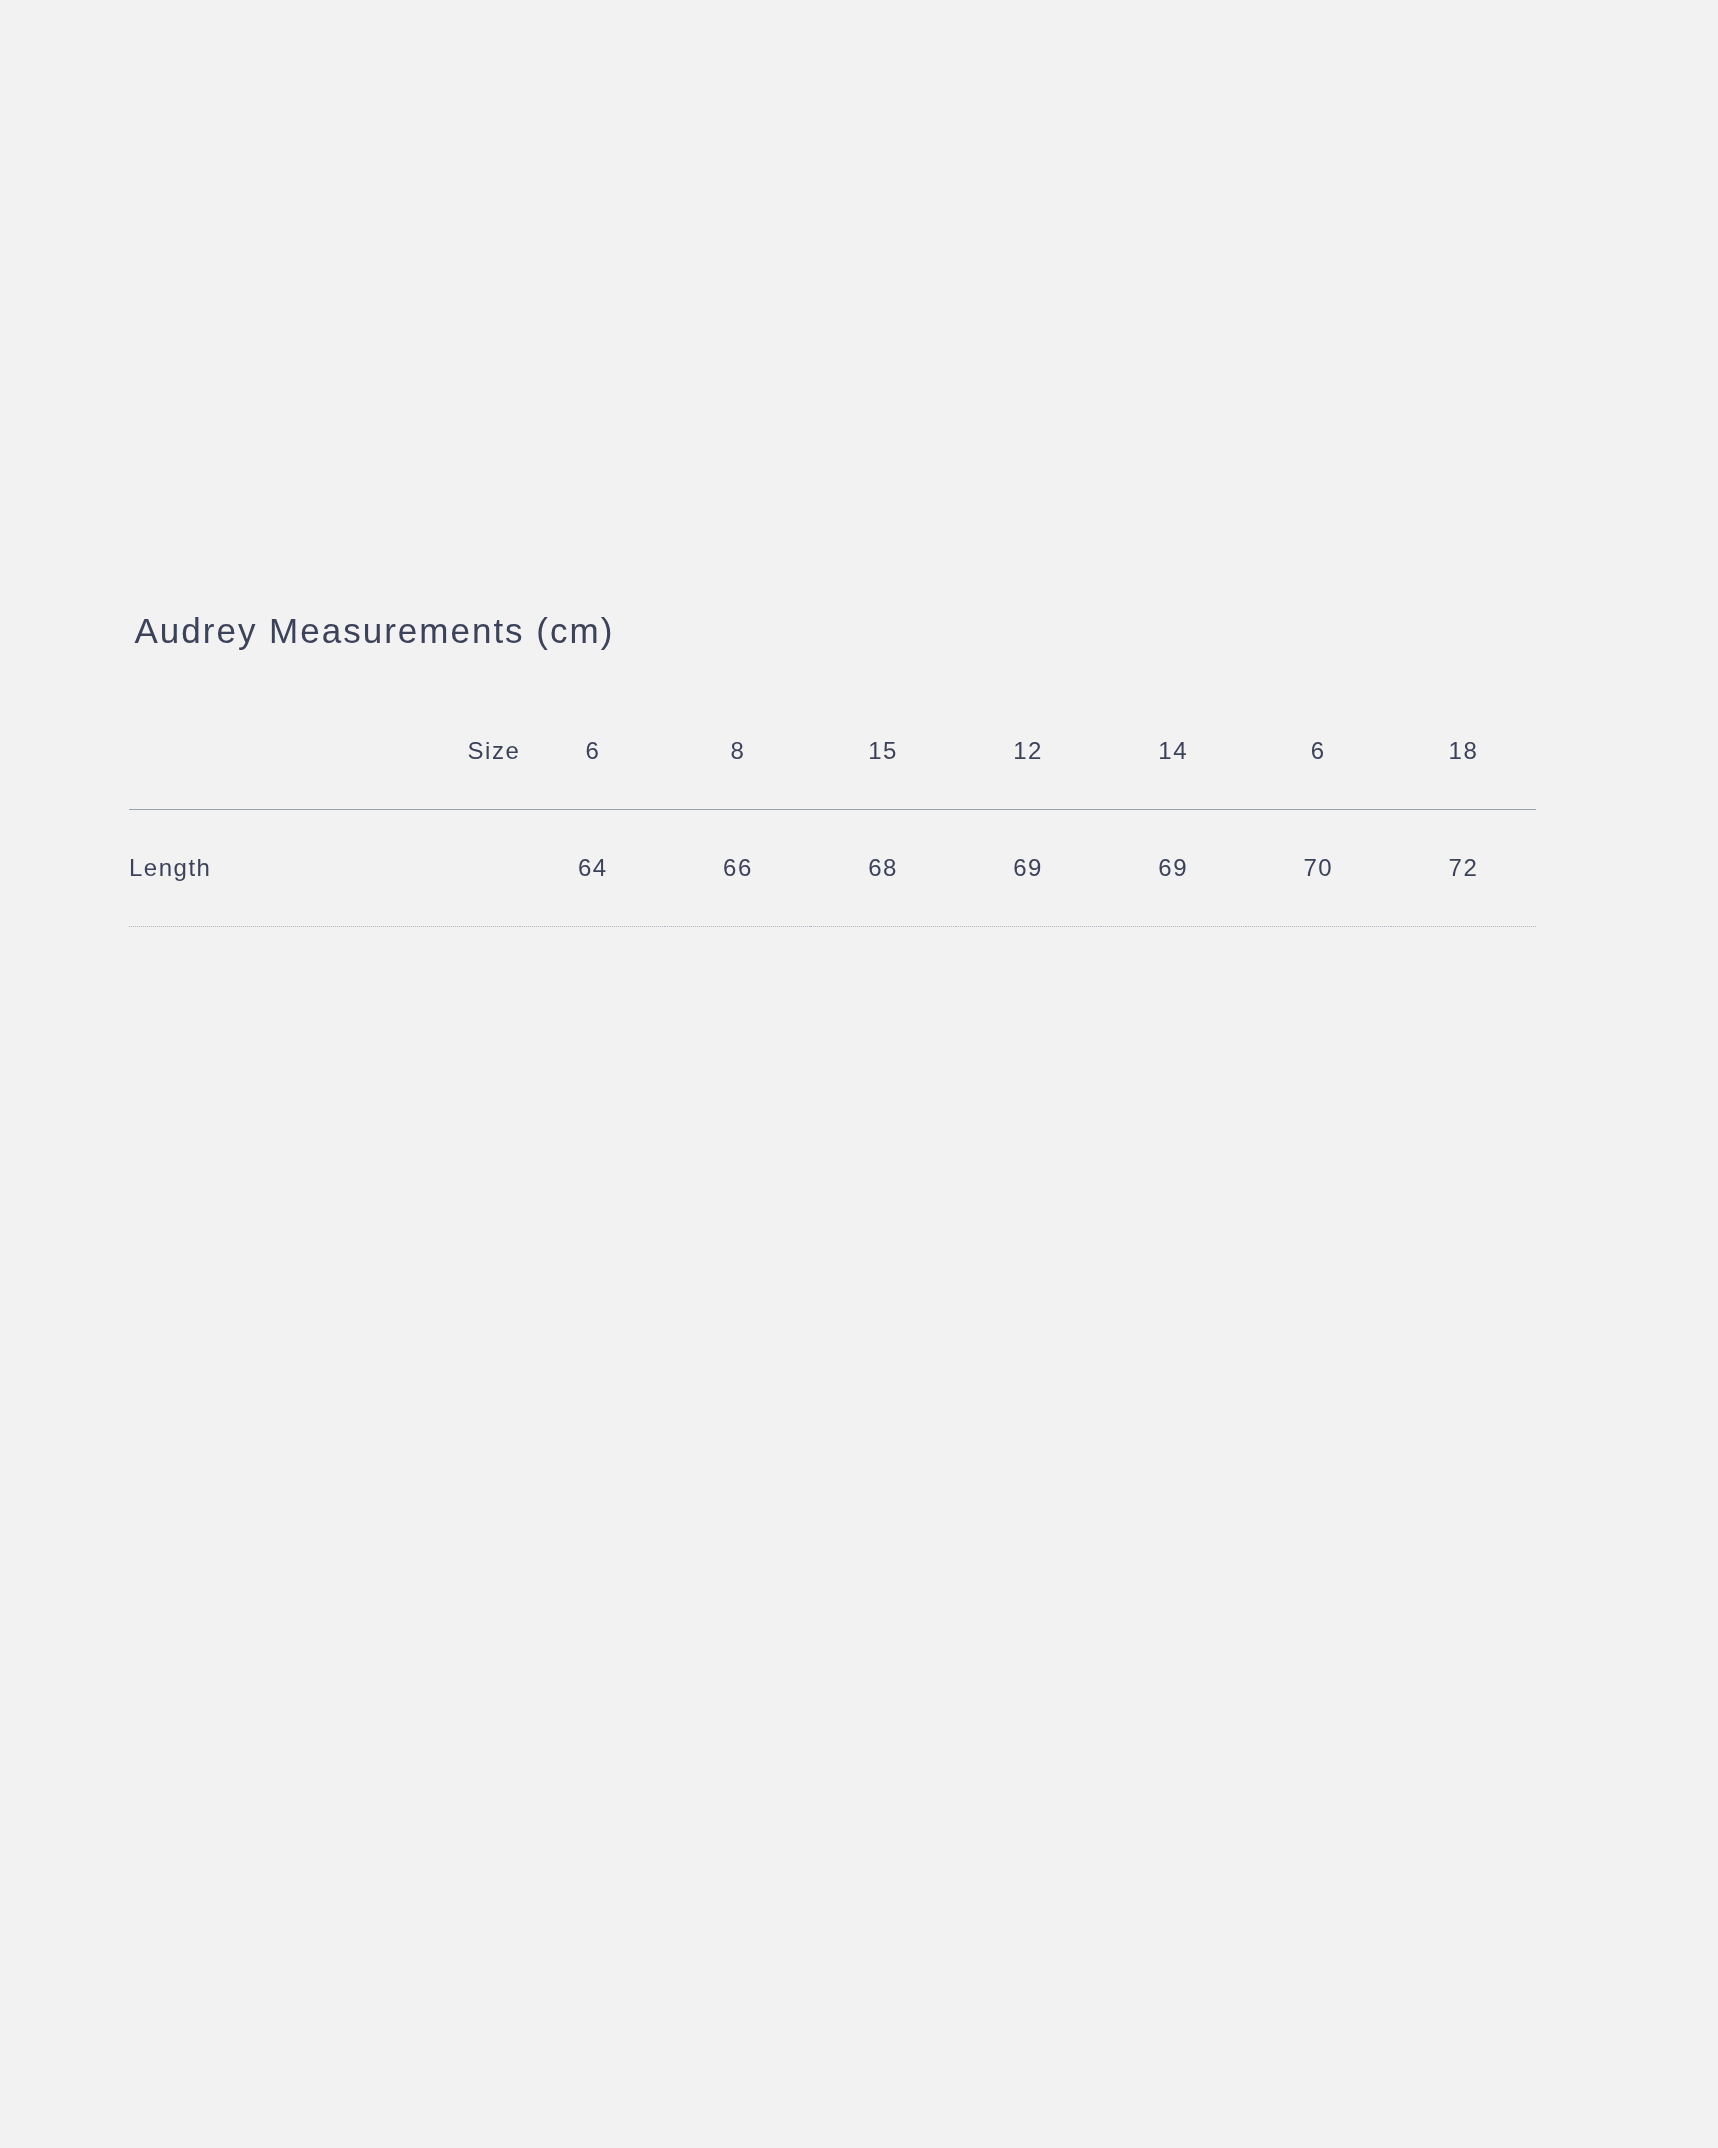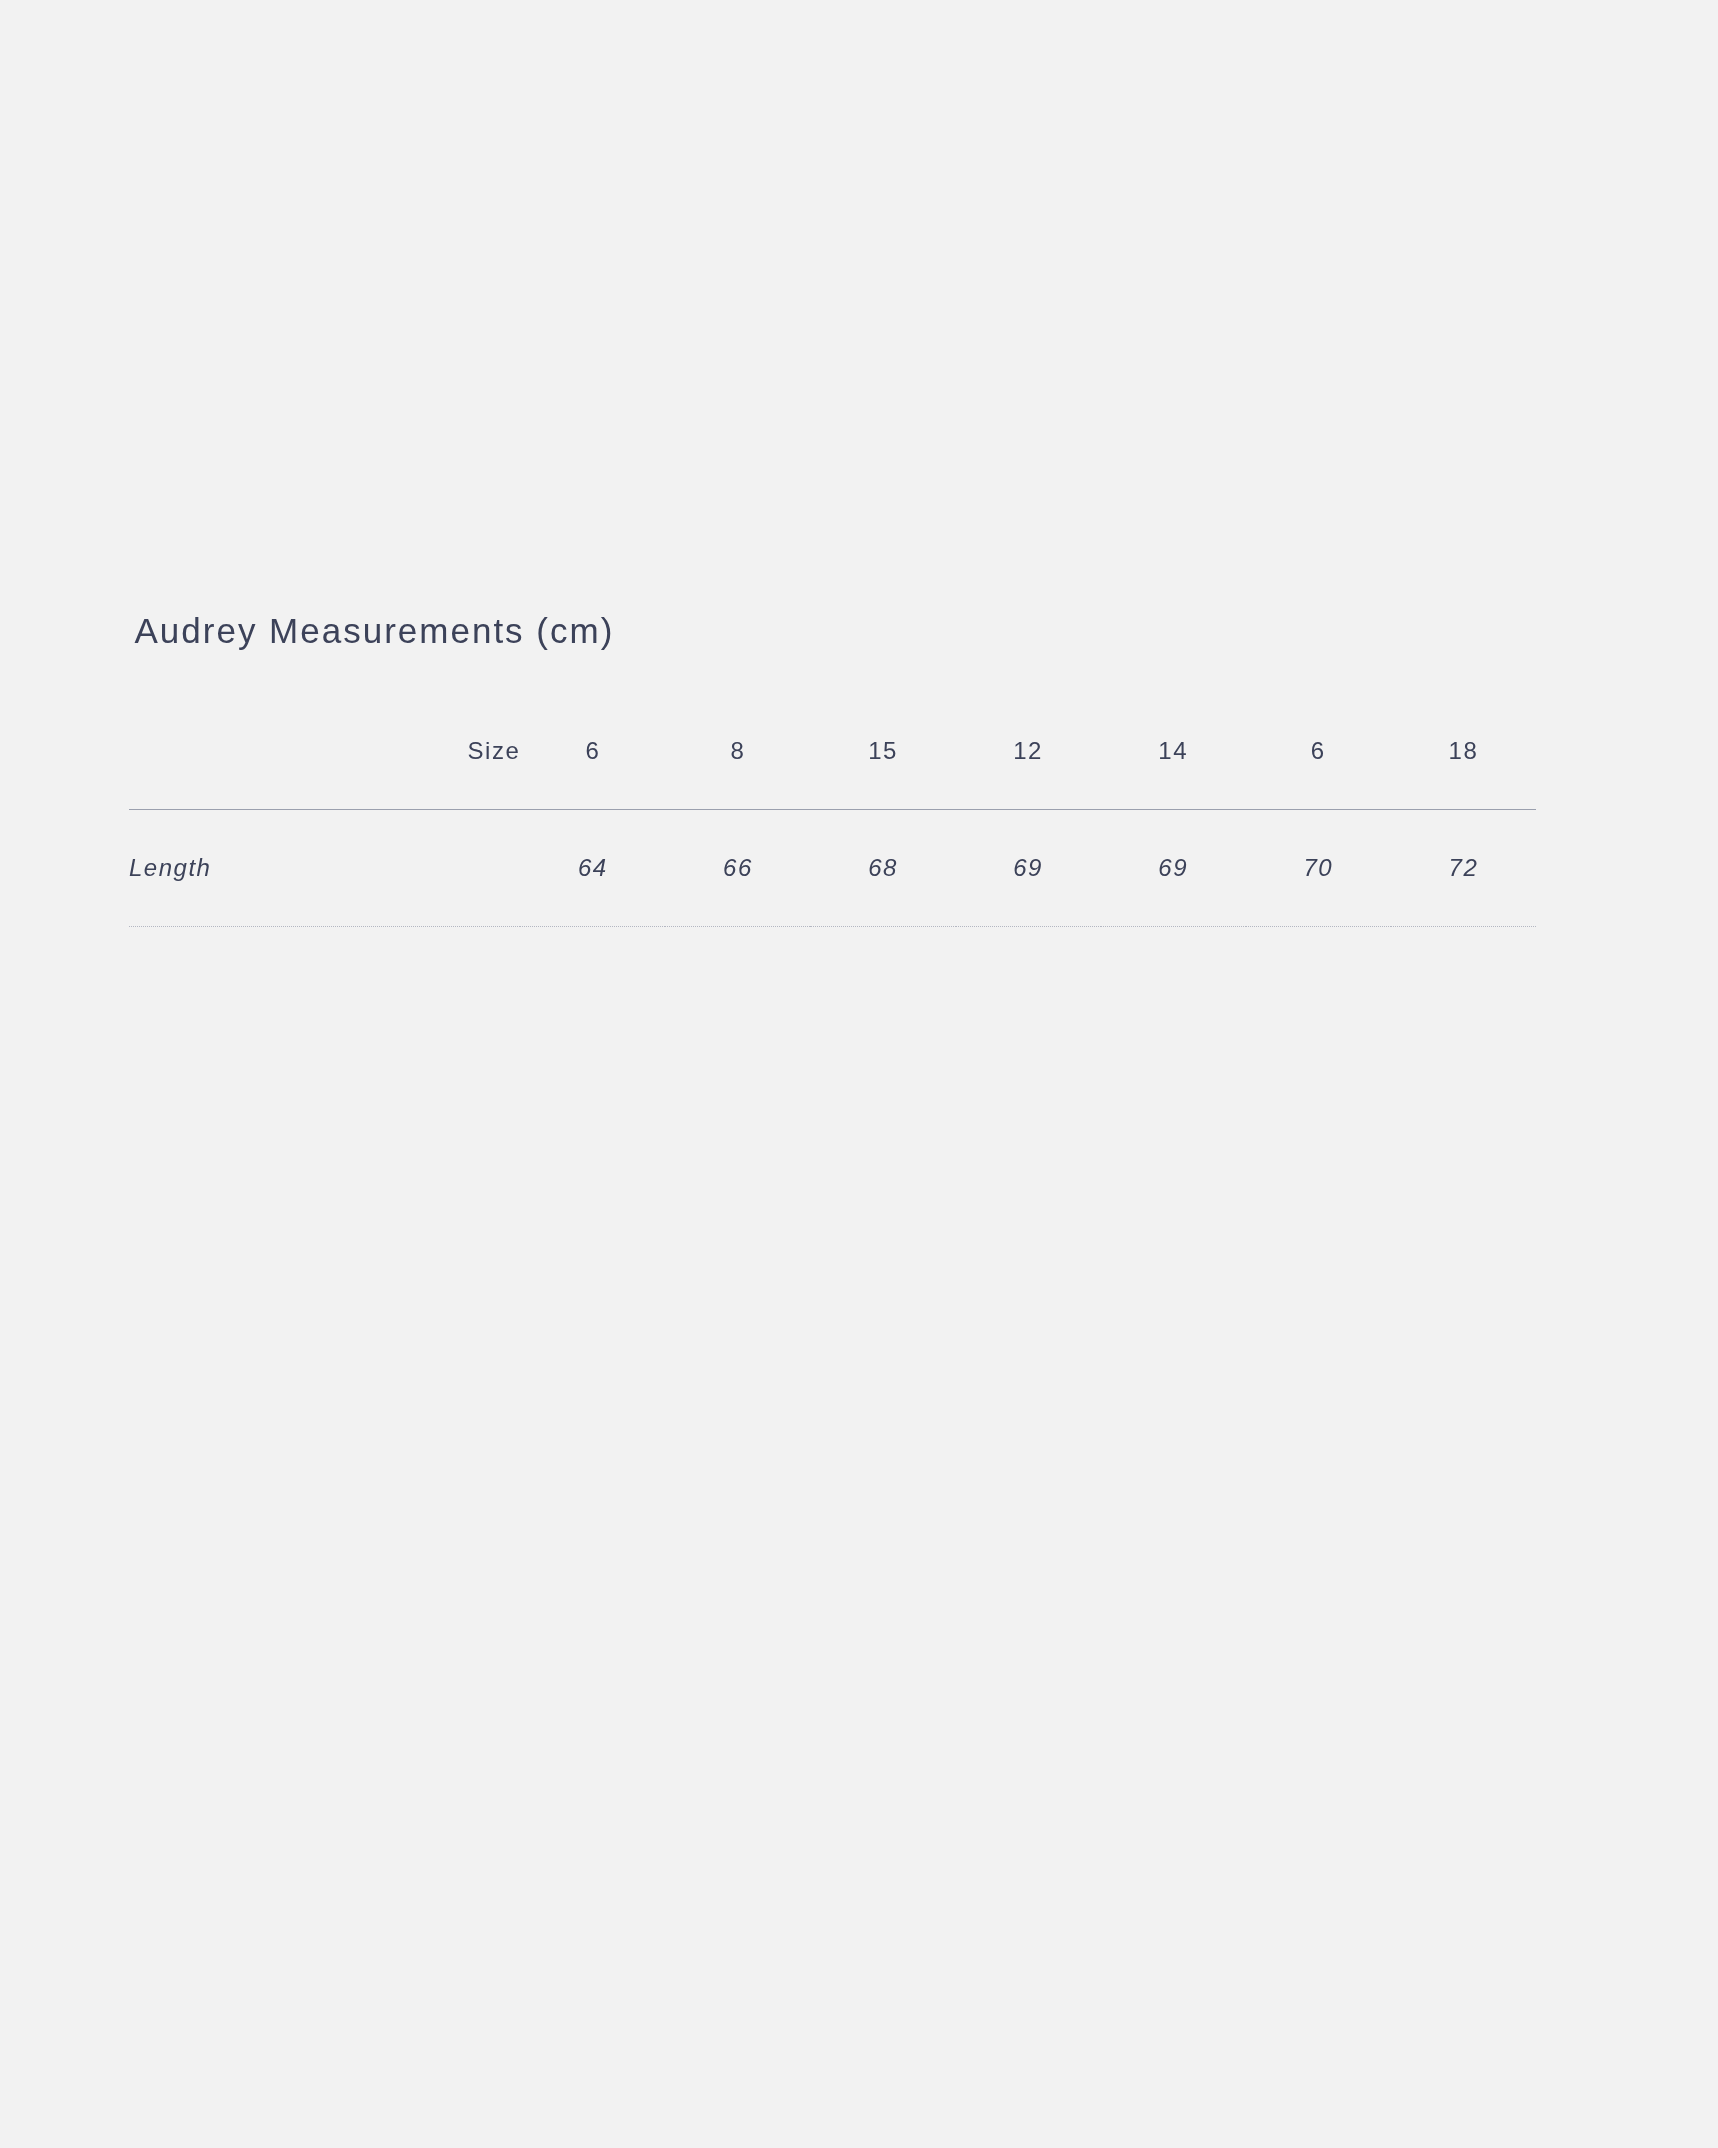--- a/index.html
+++ b/index.html
@@ -64,21 +64,20 @@
     text-align: center;
   }
   tbody tr {
     border-top: 0.9px dotted #b4b7c2;
   }
   tbody tr:first-child {
     border-top: 0.9px solid #9ba0ae;
   }
   tbody tr:last-child {
     border-bottom: 0.9px dotted #b4b7c2;
-    font-style: italic;
   }
   td.row-label {
     text-align: left;
     padding-left: 14.5px;
     letter-spacing: 1.8px;
   }
   td.value {
     text-align: center;
   }
 </style>

